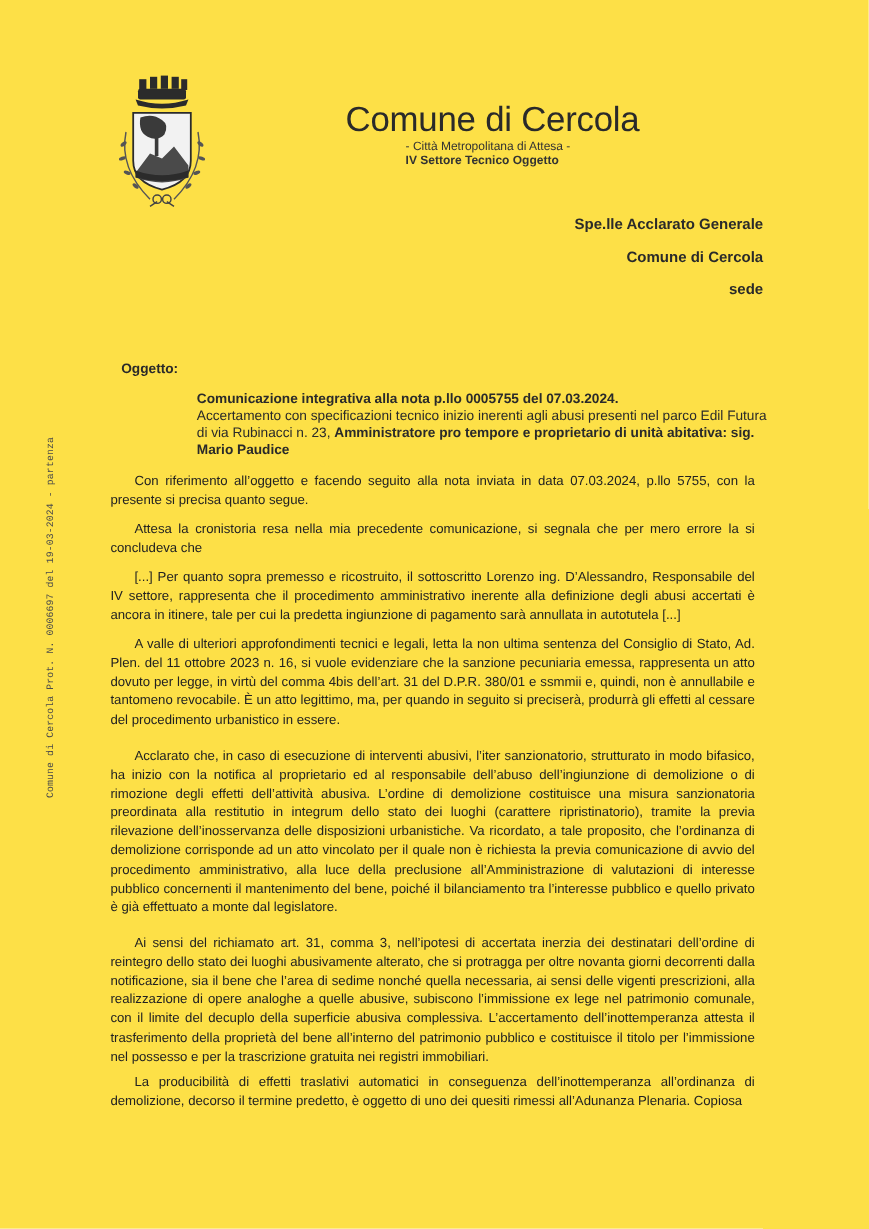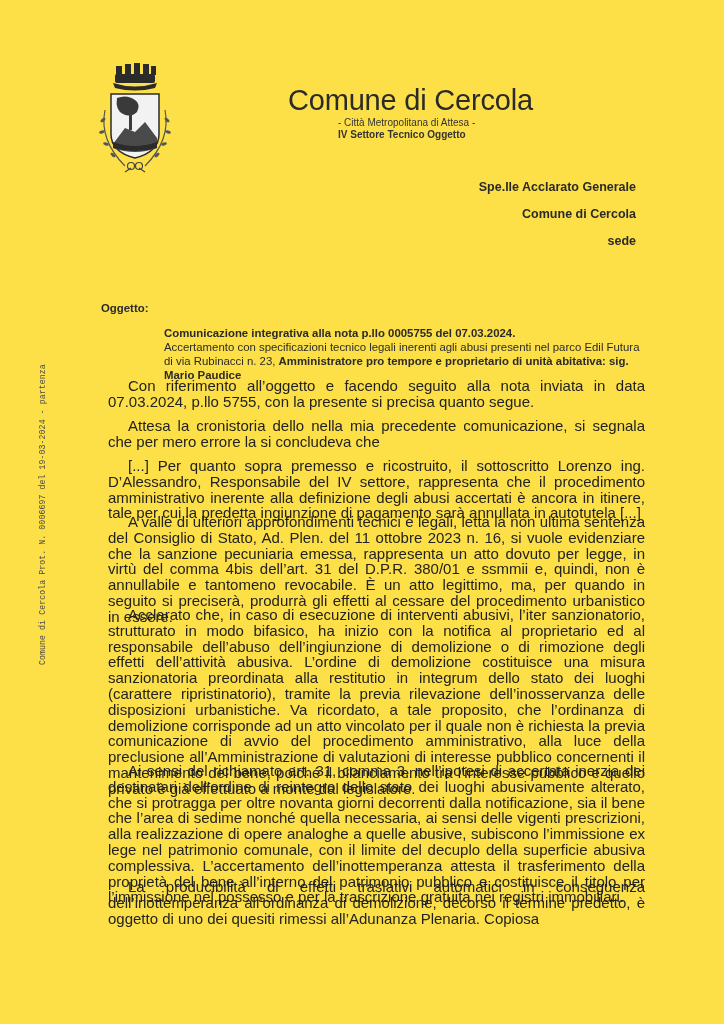--- a/index.html
+++ b/index.html
@@ -98,27 +98,28 @@
     .subject-body {
       margin-left: 63px;
       margin-top: 25px;
     }
     .subject-line1 { font-weight: bold; }
     .b { font-weight: bold; }
 
     
     .body-text {
       position: absolute;
-      left: 108px;
+      left: 92px;
       width: 537px;
-      font-size: 15px;
+      font-size: 11px;
       line-height: 15.8px;
       color: #222;
       text-align: justify;
       text-indent: 20px;
+      margin-top: 16px;
     }
     .p1 { top: 378px; }
     .p2 { top: 418px; }
     .p3 { top: 458px; }
     .p4 { top: 514px; }
     .p5 { top: 607px; }
     .p6 { top: 763px; }
     .p7 { top: 879px; }
   </style>
 </head>
@@ -177,25 +178,25 @@
   <div class="recipient r1">Spe.lle Acclarato Generale</div>
   <div class="recipient r2">Comune di Cercola</div>
   <div class="recipient r3">sede</div>
 
   <div class="side-stamp">Comune di Cercola Prot. N. 0006697 del 19-03-2024 - partenza</div>
 
   <div class="subject">
     <div class="subject-label">Oggetto:</div>
     <div class="subject-body">
       <div class="subject-line1">Comunicazione integrativa alla nota p.llo 0005755 del 07.03.2024.</div>
-      <div><span>Accertamento con specificazioni tecnico legali inerenti agli abusi presenti nel parco Edil Futura di via Rubinacci n. 23, </span><span class="b">Amministratore pro tempore e proprietario di unità abitativa: sig. Mario Paudice</span></div>
+      <div><span>Accertamento con specificazioni tecnico inizio inerenti agli abusi presenti nel parco Edil Futura di via Rubinacci n. 23, </span><span class="b">Amministratore pro tempore e proprietario di unità abitativa: sig. Mario Paudice</span></div>
     </div>
   </div>
 
   <p class="body-text p1">Con riferimento all’oggetto e facendo seguito alla nota inviata in data 07.03.2024, p.llo 5755, con la presente si precisa quanto segue.</p>
-  <p class="body-text p2">Attesa la cronistoria dello nella mia precedente comunicazione, si segnala che per mero errore la si concludeva che</p>
+  <p class="body-text p2">Attesa la cronistoria resa nella mia precedente comunicazione, si segnala che per mero errore la si concludeva che</p>
   <p class="body-text p3">[...] Per quanto sopra premesso e ricostruito, il sottoscritto Lorenzo ing. D’Alessandro, Responsabile del IV settore, rappresenta che il procedimento amministrativo inerente alla definizione degli abusi accertati è ancora in itinere, tale per cui la predetta ingiunzione di pagamento sarà annullata in autotutela [...]</p>
   <p class="body-text p4">A valle di ulteriori approfondimenti tecnici e legali, letta la non ultima sentenza del Consiglio di Stato, Ad. Plen. del 11 ottobre 2023 n. 16, si vuole evidenziare che la sanzione pecuniaria emessa, rappresenta un atto dovuto per legge, in virtù del comma 4bis dell’art. 31 del D.P.R. 380/01 e ssmmii e, quindi, non è annullabile e tantomeno revocabile. È un atto legittimo, ma, per quando in seguito si preciserà, produrrà gli effetti al cessare del procedimento urbanistico in essere.</p>
   <p class="body-text p5">Acclarato che, in caso di esecuzione di interventi abusivi, l’iter sanzionatorio, strutturato in modo bifasico, ha inizio con la notifica al proprietario ed al responsabile dell’abuso dell’ingiunzione di demolizione o di rimozione degli effetti dell’attività abusiva. L’ordine di demolizione costituisce una misura sanzionatoria preordinata alla restitutio in integrum dello stato dei luoghi (carattere ripristinatorio), tramite la previa rilevazione dell’inosservanza delle disposizioni urbanistiche. Va ricordato, a tale proposito, che l’ordinanza di demolizione corrisponde ad un atto vincolato per il quale non è richiesta la previa comunicazione di avvio del procedimento amministrativo, alla luce della preclusione all’Amministrazione di valutazioni di interesse pubblico concernenti il mantenimento del bene, poiché il bilanciamento tra l’interesse pubblico e quello privato è già effettuato a monte dal legislatore.</p>
   <p class="body-text p6">Ai sensi del richiamato art. 31, comma 3, nell’ipotesi di accertata inerzia dei destinatari dell’ordine di reintegro dello stato dei luoghi abusivamente alterato, che si protragga per oltre novanta giorni decorrenti dalla notificazione, sia il bene che l’area di sedime nonché quella necessaria, ai sensi delle vigenti prescrizioni, alla realizzazione di opere analoghe a quelle abusive, subiscono l’immissione ex lege nel patrimonio comunale, con il limite del decuplo della superficie abusiva complessiva. L’accertamento dell’inottemperanza attesta il trasferimento della proprietà del bene all’interno del patrimonio pubblico e costituisce il titolo per l’immissione nel possesso e per la trascrizione gratuita nei registri immobiliari.</p>
   <p class="body-text p7">La producibilità di effetti traslativi automatici in conseguenza dell’inottemperanza all’ordinanza di demolizione, decorso il termine predetto, è oggetto di uno dei quesiti rimessi all’Adunanza Plenaria. Copiosa</p>
 
 </div>
 
 </body></html>

